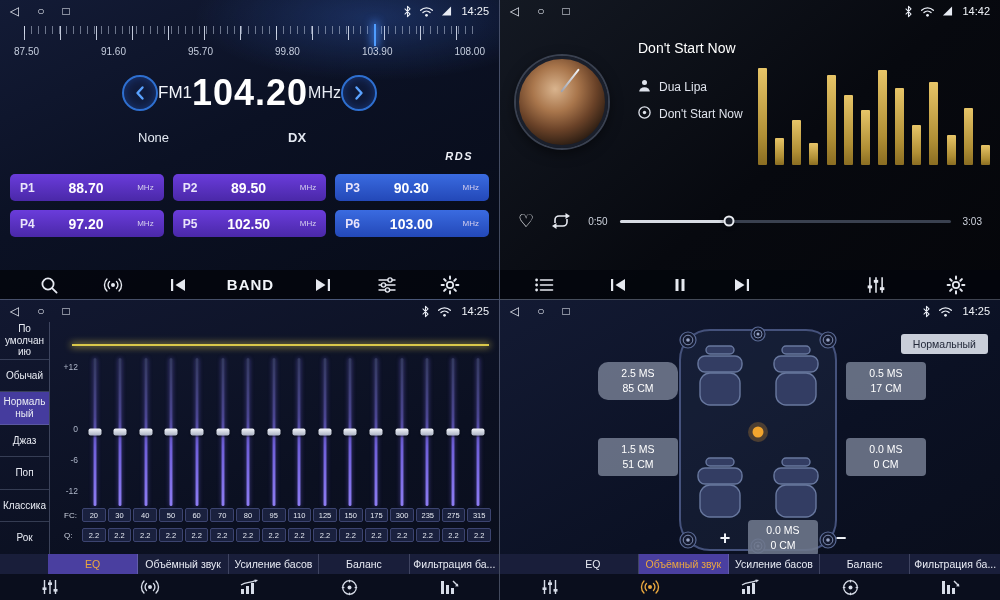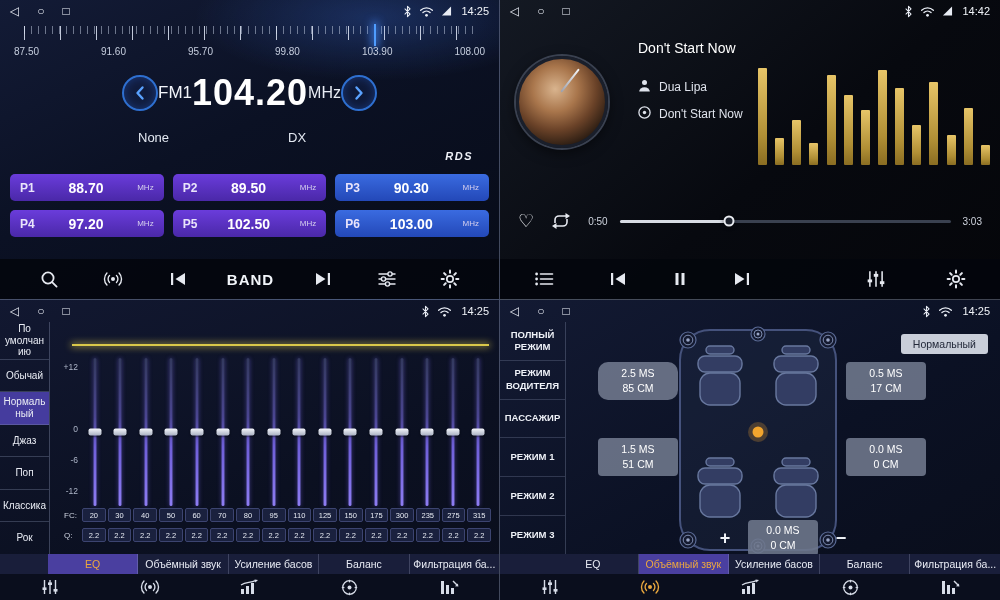--- a/index.html
+++ b/index.html
@@ -24,29 +24,29 @@
   .ticks-small { position:absolute; top:0; left:14px; right:14px; height:8px; background:repeating-linear-gradient(90deg, rgba(200,210,230,.5) 0 1px, transparent 1px 7px); }
   .ticks-big { position:absolute; top:0; left:14px; right:14px; height:14px; background:repeating-linear-gradient(90deg, rgba(225,232,248,.85) 0 1px, transparent 1px 36px); }
   .marker { position:absolute; top:-2px; width:2px; height:22px; background:#4f9dff; box-shadow:0 0 9px 2px rgba(70,140,255,.85); }
   .ruler-nums { position:absolute; top:20px; left:0; right:0; display:flex; justify-content:space-between; padding:0 4px; font-size:10px; color:#c6cede; }
   .freq-row { position:absolute; top:72px; left:0; right:0; display:flex; align-items:center; justify-content:center; }
   .arrow-btn { width:36px; height:36px; border-radius:50%; border:2px solid #2e6fd0; background:rgba(22,44,96,.35); color:#5aa2ff; display:flex; align-items:center; justify-content:center; cursor:pointer; box-shadow:inset 0 0 10px rgba(45,105,225,.35); }
   .band-name { font-size:17px; color:#f2f5fa; }
   .bigfreq { font-size:36px; font-weight:bold; letter-spacing:1px; color:#fff; }
   .unit { font-size:16px; color:#e8ecf4; }
   .subval { position:absolute; top:130px; font-size:13px; color:#e4e9f2; }
-  .subval-none { left:138px; } .subval-dx { left:288px; }
+  .subval-none { left:138px; } .subval-dx { left:288px;font-weight:bold; }
   .rds { position:absolute; top:150px; right:26px; font-size:11px; font-style:italic; font-weight:bold; letter-spacing:1.5px; color:#eef0f6; }
   .presets { position:absolute; top:174px; left:10px; right:10px; display:grid; grid-template-columns:repeat(3,1fr); gap:9px; }
   .preset { height:27px; border-radius:5px; background:linear-gradient(180deg,#6a3cdb,#4a28a8); display:flex; align-items:center; justify-content:space-between; padding:0 10px; border:none; cursor:pointer; color:#fff; }
   .preset.selected { background:linear-gradient(180deg,#3a6be0,#2348b8); }
   .p-label { font-size:12px; font-weight:bold; color:#e9e4fa; }
   .p-freq { font-size:14px; font-weight:bold; }
   .p-unit { font-size:8px; color:#d6d0ee; }
-  .toolbar { position:absolute; bottom:0; left:0; right:0; height:40px; background:rgba(3,6,13,.88); display:flex; align-items:center; color:#e6e9f0; z-index:7; }
+  .toolbar { position:absolute; bottom:0; left:0; right:0; height:29px; background:rgba(3,6,13,.88); display:flex; align-items:center; color:#e6e9f0; z-index:7; }
   .q-radio .toolbar { justify-content:space-evenly; }
   .tbtn { background:none; border:none; cursor:pointer; display:flex; align-items:center; justify-content:center; padding:4px; color:#e6e9f0; }
   .band-btn { font-size:15px; font-weight:bold; letter-spacing:1px; color:#f2f5fa; background:none; border:none; cursor:pointer; }
 
   
   .album { position:absolute; left:16px; top:56px; width:92px; height:92px; border-radius:50%;
     background:radial-gradient(circle at 42% 35%, #d9b48e 0%, #a9764c 30%, #6a4228 55%, #2a1c12 78%, #120c08 100%);
     border:3px solid #1a1f2b; box-shadow:0 0 0 2px #3a4150, 0 4px 14px rgba(0,0,0,.6); }
   .album::after { content:""; position:absolute; left:58%; top:8%; width:2px; height:34%; background:linear-gradient(#f5f6f8,#9aa0ae); transform:rotate(38deg); border-radius:2px; }
   .meta-title { position:absolute; left:138px; top:40px; font-size:14px; color:#fff; }
@@ -643,29 +643,20 @@
         <span class="sico">
             <svg width="15" height="11" viewBox="0 0 16 12">
               <path d="M1.6 4.6 a9.2 9.2 0 0 1 12.8 0 M4.1 7.1 a5.6 5.6 0 0 1 7.8 0" fill="none" stroke="currentColor" stroke-width="1.4" stroke-linecap="round"></path>
               <circle cx="8" cy="10.2" r="1.5" fill="currentColor"></circle>
             </svg>
           </span>
         <span class="time">14:25</span>
       </div>
     </div>
 
-    <div class="mode-sidebar">
-
-    <div class="mode-item">ПОЛНЫЙ РЕЖИМ</div>
-        <div class="mode-item">РЕЖИМ ВОДИТЕЛЯ</div>
-        <div class="mode-item">ПАССАЖИР</div>
-        <div class="mode-item">РЕЖИМ 1</div>
-        <div class="mode-item">РЕЖИМ 2</div>
-        <div class="mode-item">РЕЖИМ 3</div>
-      </div>
 
     <button class="preset-pill">Нормальный</button>
 
     <div class="car">
       <svg width="180" height="232" viewBox="0 0 180 232">
         <rect x="12" y="6" width="156" height="220" rx="30" fill="rgba(70,85,130,.15)" stroke="#45527c" stroke-width="2"></rect>
         <g fill="#333d63" stroke="#68789f" stroke-width="1.4">
           <rect x="38" y="22" width="28" height="8" rx="4"></rect>
             <rect x="30" y="32" width="44" height="16" rx="7"></rect>
             <rect x="32" y="49" width="40" height="32" rx="10"></rect>

